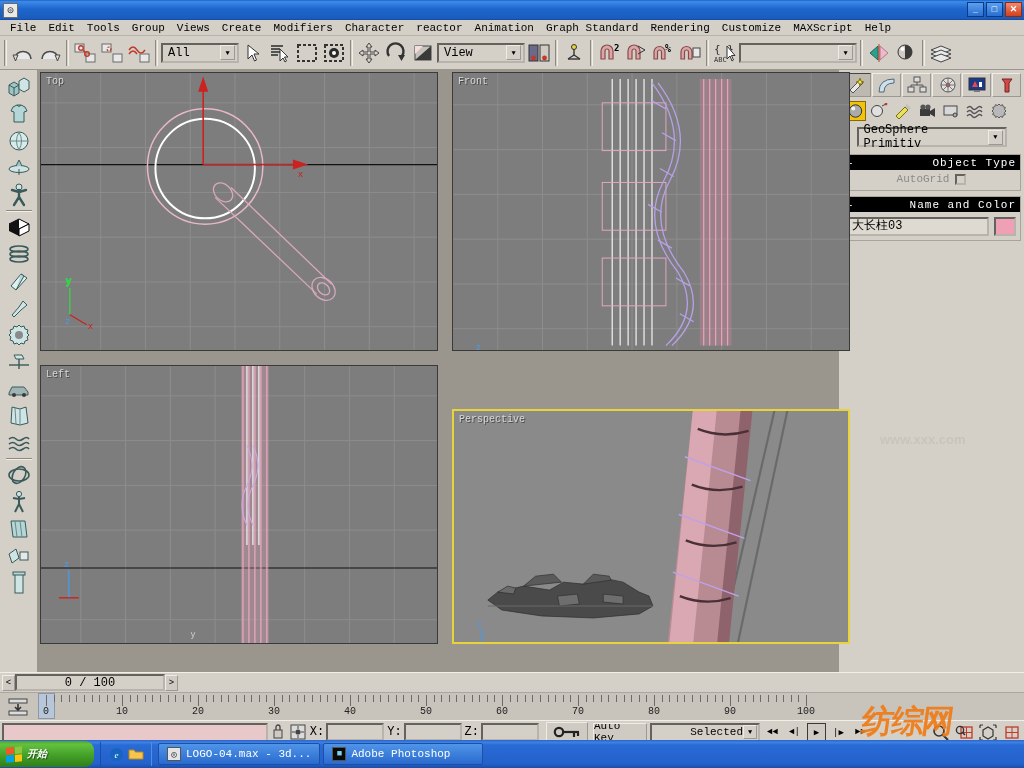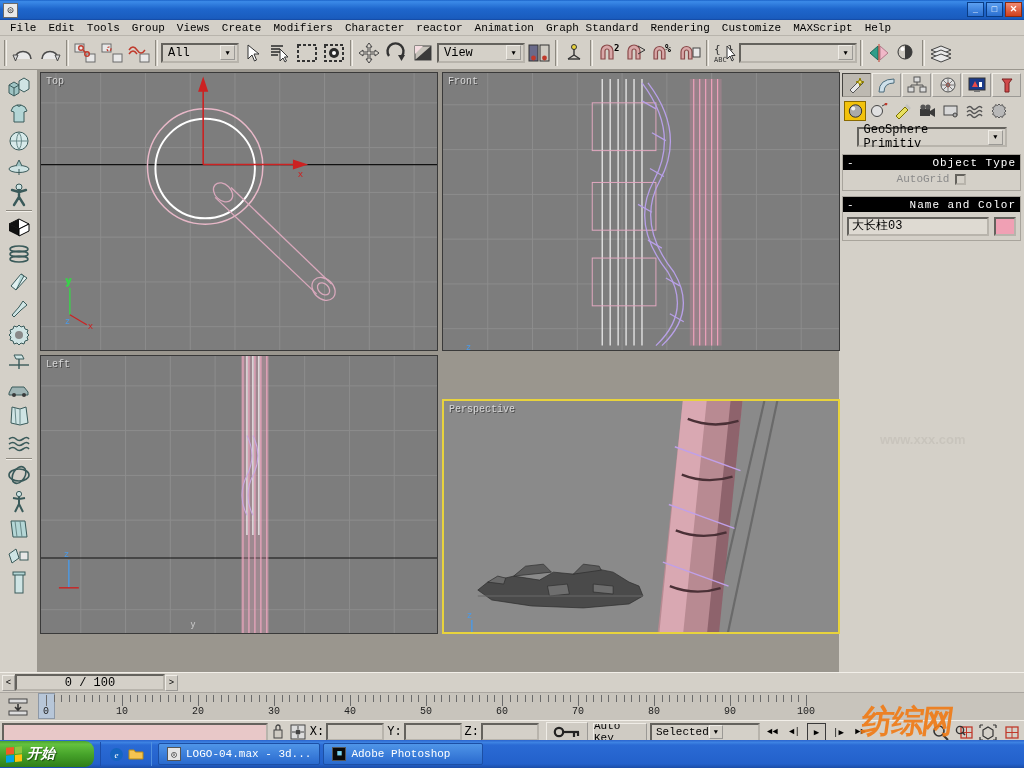--- a/index.html
+++ b/index.html
@@ -64,21 +64,21 @@
   
   .body-row { display:flex; height:602px; }
   .left-rail {
     width:38px; background:#d4d0c8; border-right:1px solid #9a968e;
     display:flex;flex-direction:column;align-items:center; padding-top:3px;
   }
   .rail-btn { width:30px;height:27px;display:flex;align-items:center;justify-content:center;}
   .rail-sep { width:26px;height:1px;background:#8d8980;margin:2px 0;box-shadow:0 1px 0 #f2efe9;}
 
   .viewports { width:800px; background:#9a968e; padding:2px; position:relative;}
-  .vp-grid { display:grid; grid-template-columns:398px 398px; grid-template-rows:279px 279px; gap:4px;}
+  .vp-grid { display:grid; grid-template-columns:398px 398px; grid-template-rows:279px 279px; gap:14px;}
   .vp { position:relative; background:#7c7c7c; border:1px solid #3a3a3a; overflow:hidden;}
   .vp.active { border:2px solid #e8d33c;margin-top:44px; }
   .vp-label {
     position:absolute; left:5px; top:3px; color:#d6d6d6; font-size:10px;
     font-family:"Liberation Mono",monospace; z-index:5; text-shadow:1px 1px 0 #4a4a4a;
   }
   .vp-canvas { position:absolute; inset:0; }
 
   
   .cmdpanel {
@@ -146,21 +146,21 @@
   .st-line { display:flex; align-items:center; gap:3px; height:21px; }
   .xyz { display:flex;align-items:center;gap:2px;font-size:12px;}
   .xyz .fld { width:58px;height:18px;border:2px inset #b8b4ac;background:#d4d0c8;}
   .prompt { width:228px;height:19px;border:2px inset #b8b4ac;background:#d4d0c8;
      font-size:11px;display:flex;align-items:center;padding:0 3px;overflow:hidden;white-space:nowrap;}
   .smallbtn { height:19px;border:1px outset #efece6;background:#cfcbc3;font-size:11px;
      display:flex;align-items:center;justify-content:center;padding:0 5px;white-space:nowrap;}
   .keybtn { height:19px;border:1px outset #efece6;background:#cfcbc3;font-size:11px;
      display:flex;align-items:center;justify-content:center;width:54px;overflow:hidden;}
   .sel-combo { width:110px;height:19px;border:2px inset #b8b4ac;background:#d4d0c8;
-     display:flex;align-items:center;justify-content:flex-start;font-size:11px;padding:0 1px 0 4px;}
+     display:flex;align-items:center;justify-content:flex-end;font-size:11px;padding:0 1px 0 4px;}
   .sel-combo .arw{width:14px;height:14px;border:1px outset #efece6;background:#d4d0c8;
      display:flex;align-items:center;justify-content:center;font-size:7px;}
   .playbtn { width:19px;height:18px;display:flex;align-items:center;justify-content:center;
      font-size:9px;border:1px solid transparent;}
   .playbtn.boxed { border:1px solid #3a3a3a; background:#cfcbc3;}
   .framefld2 { width:92px;height:18px;border:2px inset #b8b4ac;background:#d4d0c8;font-size:11px;
      display:flex;align-items:center;padding:0 3px;}
   .navgrid { width:98px; display:grid; grid-template-columns:repeat(4,24px); grid-template-rows:20px 20px;
      align-content:center; }
   .navbtn { display:flex;align-items:center;justify-content:center; }
@@ -168,21 +168,21 @@
   
   .taskbar {
     position:absolute; left:0; bottom:0; width:1024px; height:28px;
     background:linear-gradient(to bottom,#2a64ce 0%,#3d82e2 9%,#2a6ad4 18%,#2361cb 85%,#1b4da8 100%);
     display:flex; align-items:center;
   }
   .startbtn {
     height:26px; min-width:94px; padding:0 14px 0 6px; margin-right:6px;
     background:linear-gradient(to bottom,#4aa32e 0%,#64c13f 12%,#46a32a 52%,#2f7e18 100%);
     border-top-right-radius:9px;border-bottom-right-radius:9px;
-    display:flex;align-items:center;gap:5px;color:#fff;font-weight:bold;font-size:14px;
+    display:flex;align-items:center;gap:5px;color:#fff;font-weight:bold;font-size:10px;
     font-family:"Liberation Serif",serif; font-style:italic;
     text-shadow:1px 1px 1px rgba(0,0,0,.5);
   }
   .flag { width:16px;height:15px;display:grid;grid-template-columns:1fr 1fr;grid-template-rows:1fr 1fr;gap:1px;transform:skewY(-5deg);}
   .flag i{display:block;}
   .quicklaunch { display:flex;align-items:center;gap:4px;padding:0 7px;
      border-left:1px solid #1b4da8; border-right:1px solid #4f8fe0; height:24px;}
   .ql-ico { width:16px;height:16px;display:flex;align-items:center;justify-content:center;font-size:11px;}
   .tasks { display:flex; gap:3px; padding-left:6px; }
   .taskbtn {

